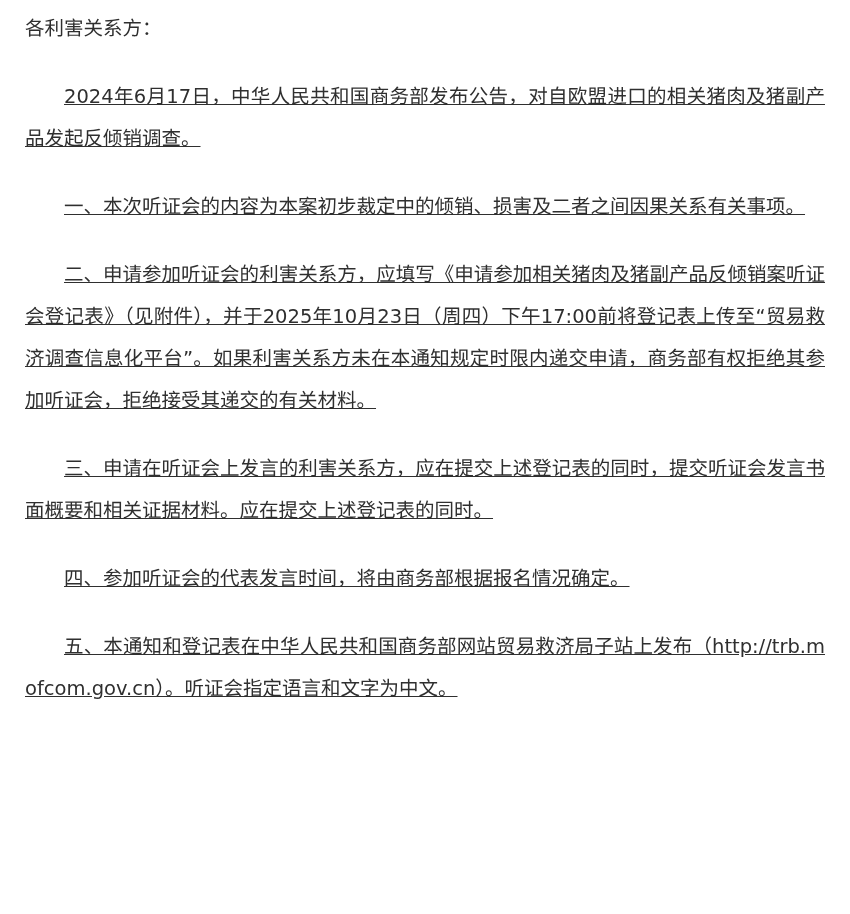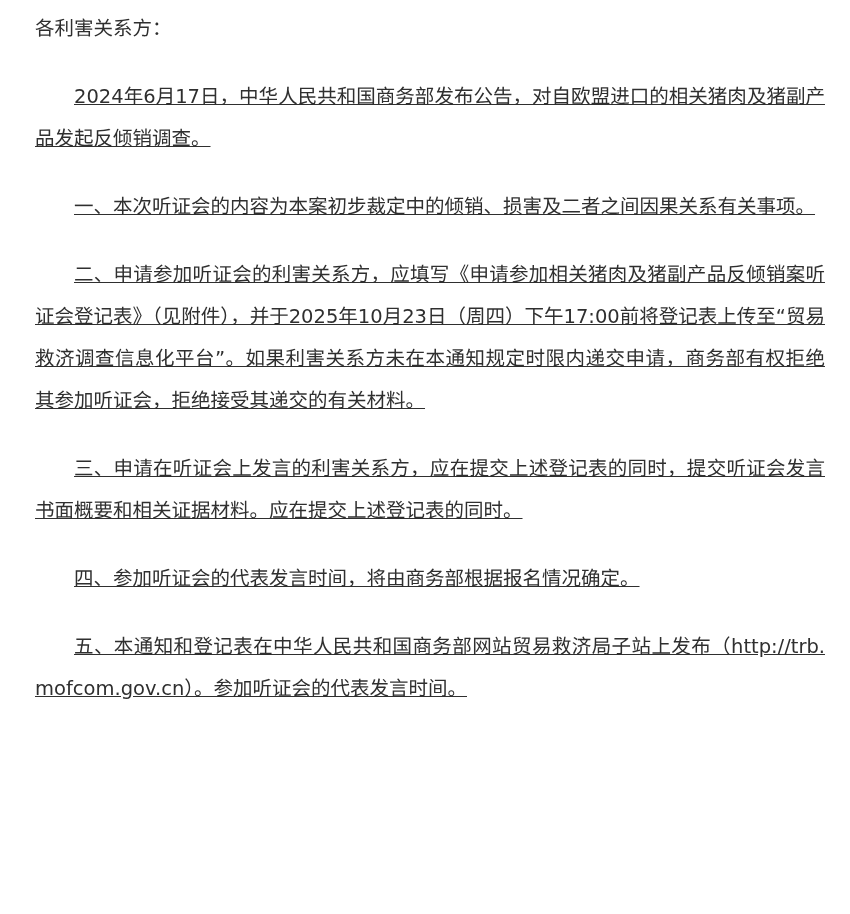--- a/index.html
+++ b/index.html
@@ -13,21 +13,21 @@
     height: 914px;
     overflow: hidden;
     font-family: "DejaVu Sans", "Liberation Sans", sans-serif;
     color: #2f2f2f;
     -webkit-font-smoothing: antialiased;
   }
 
   #doc {
     box-sizing: border-box;
     width: 850px;
-    padding: 0px 25px 0 35px;
+    padding: 0px 25px 0 25px;
   }
 
   
   .para {
     font-size: 19.5px;
     line-height: 42px;
     text-align: justify;
     text-justify: inter-character;
     word-break: break-all;
     letter-spacing: 0px;
@@ -62,15 +62,15 @@
 
 
   <p class="para indent">一、本次听证会的内容为本案初步裁定中的倾销、损害及二者之间因果关系有关事项。</p>
 
   <p class="para indent">二、申请参加听证会的利害关系方，应填写《申请参加相关猪肉及猪副产品反倾销案听证会登记表》（见附件），并于2025年10月23日（周四）下午17:00前将登记表上传至“贸易救济调查信息化平台”。如果利害关系方未在本通知规定时限内递交申请，商务部有权拒绝其参加听证会，拒绝接受其递交的有关材料。</p>
 
   <p class="para indent">三、申请在听证会上发言的利害关系方，应在提交上述登记表的同时，提交听证会发言书面概要和相关证据材料。应在提交上述登记表的同时。</p>
 
   <p class="para indent">四、参加听证会的代表发言时间，将由商务部根据报名情况确定。</p>
 
-  <p class="para indent">五、本通知和登记表在中华人民共和国商务部网站贸易救济局子站上发布（http://trb.mofcom.gov.cn）。参加听证会的代表发言时间。</p>
+  <p class="para indent">五、本通知和登记表在中华人民共和国商务部网站贸易救济局子站上发布（http://trb.mofcom.gov.cn）。听证会指定语言和文字为中文。</p>
 
 </div>
 
 </body></html>

